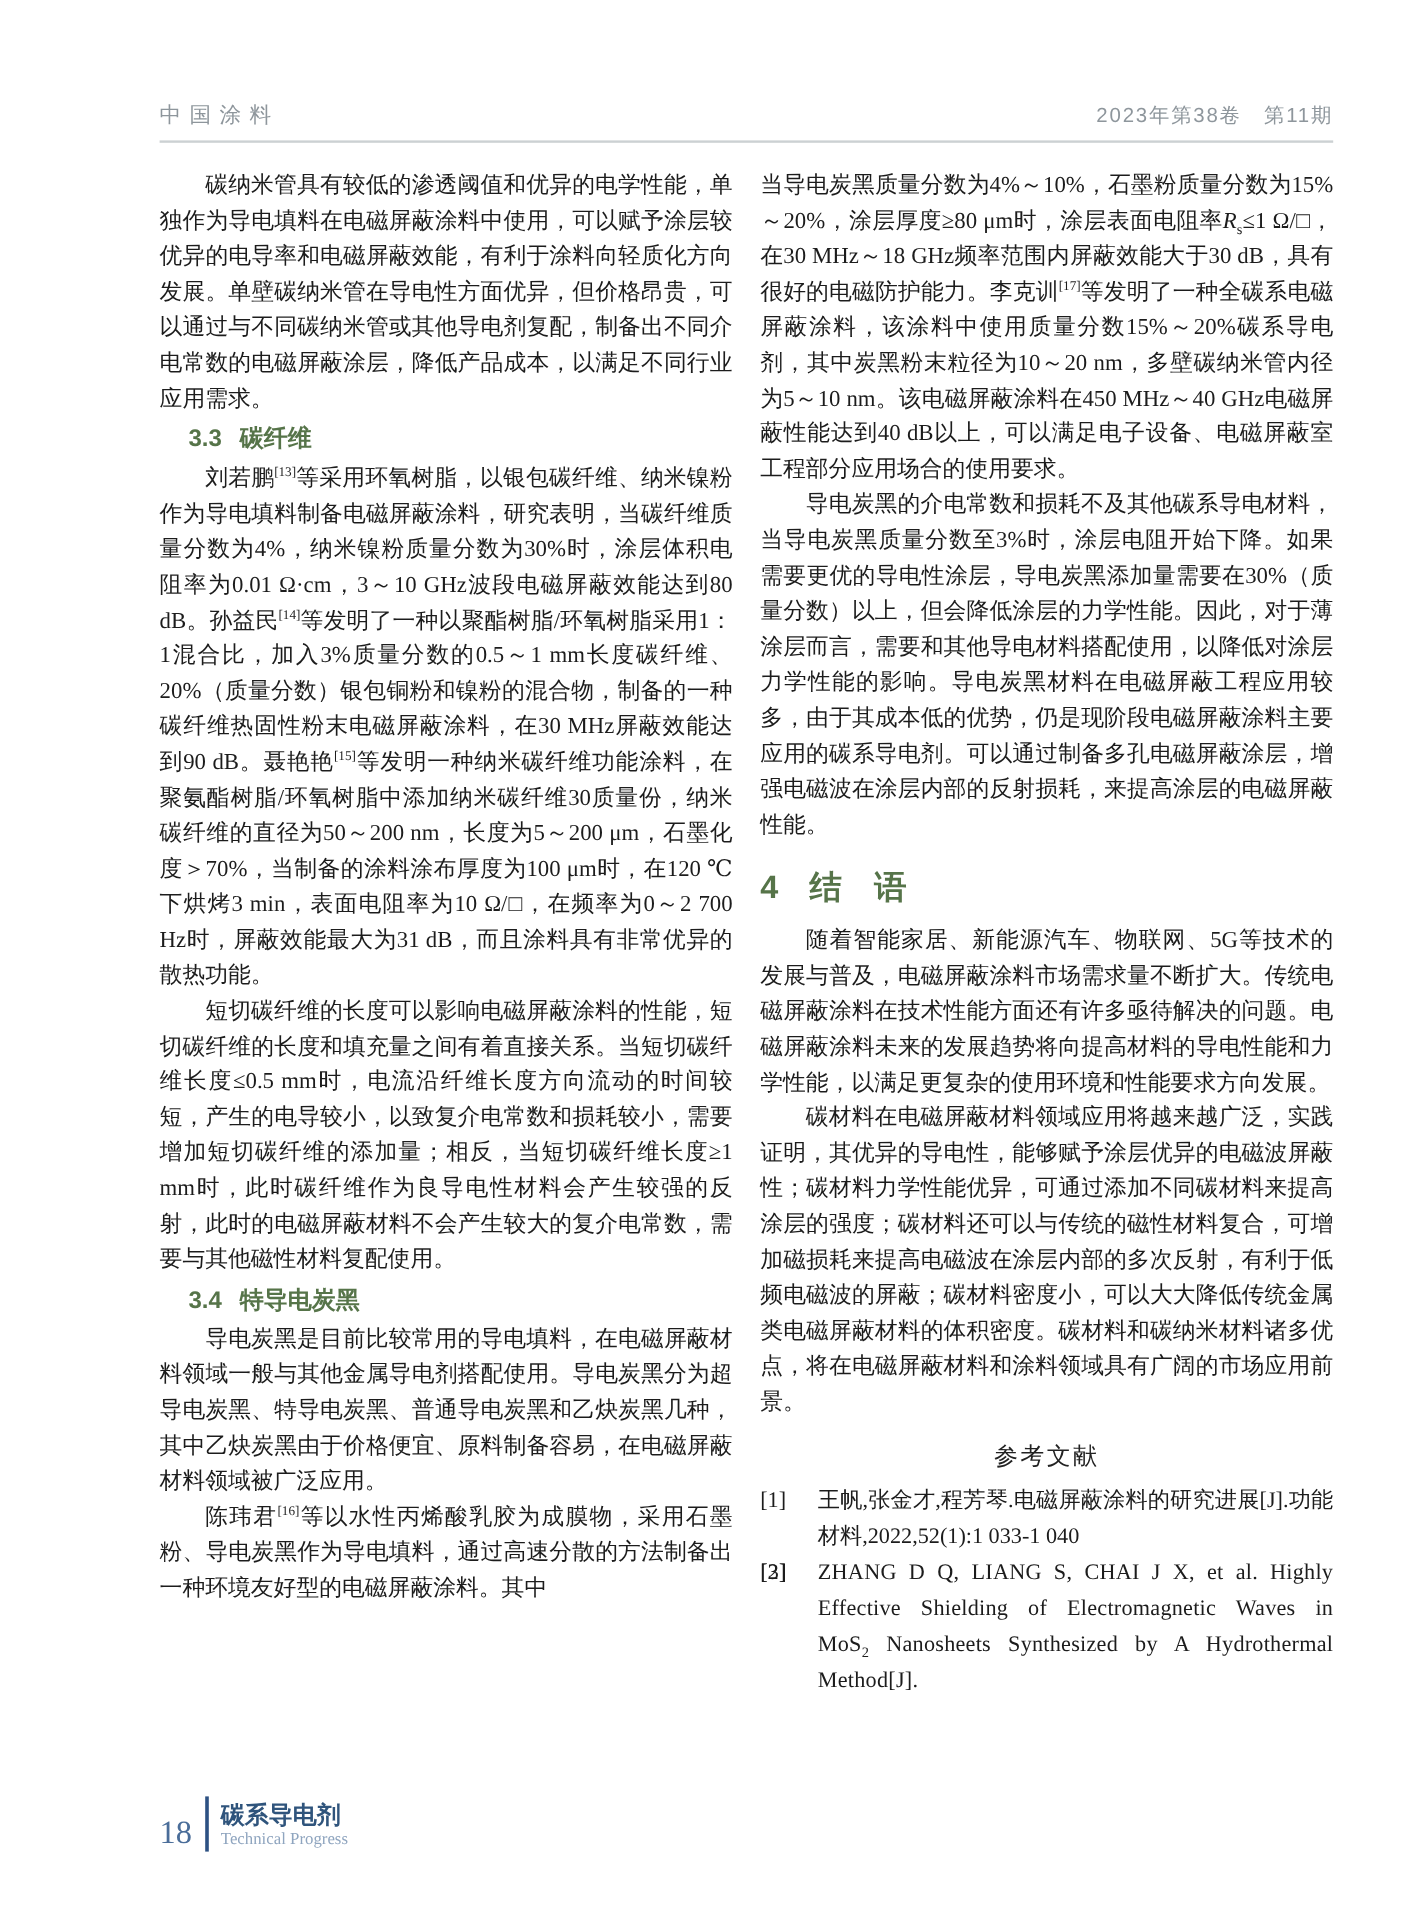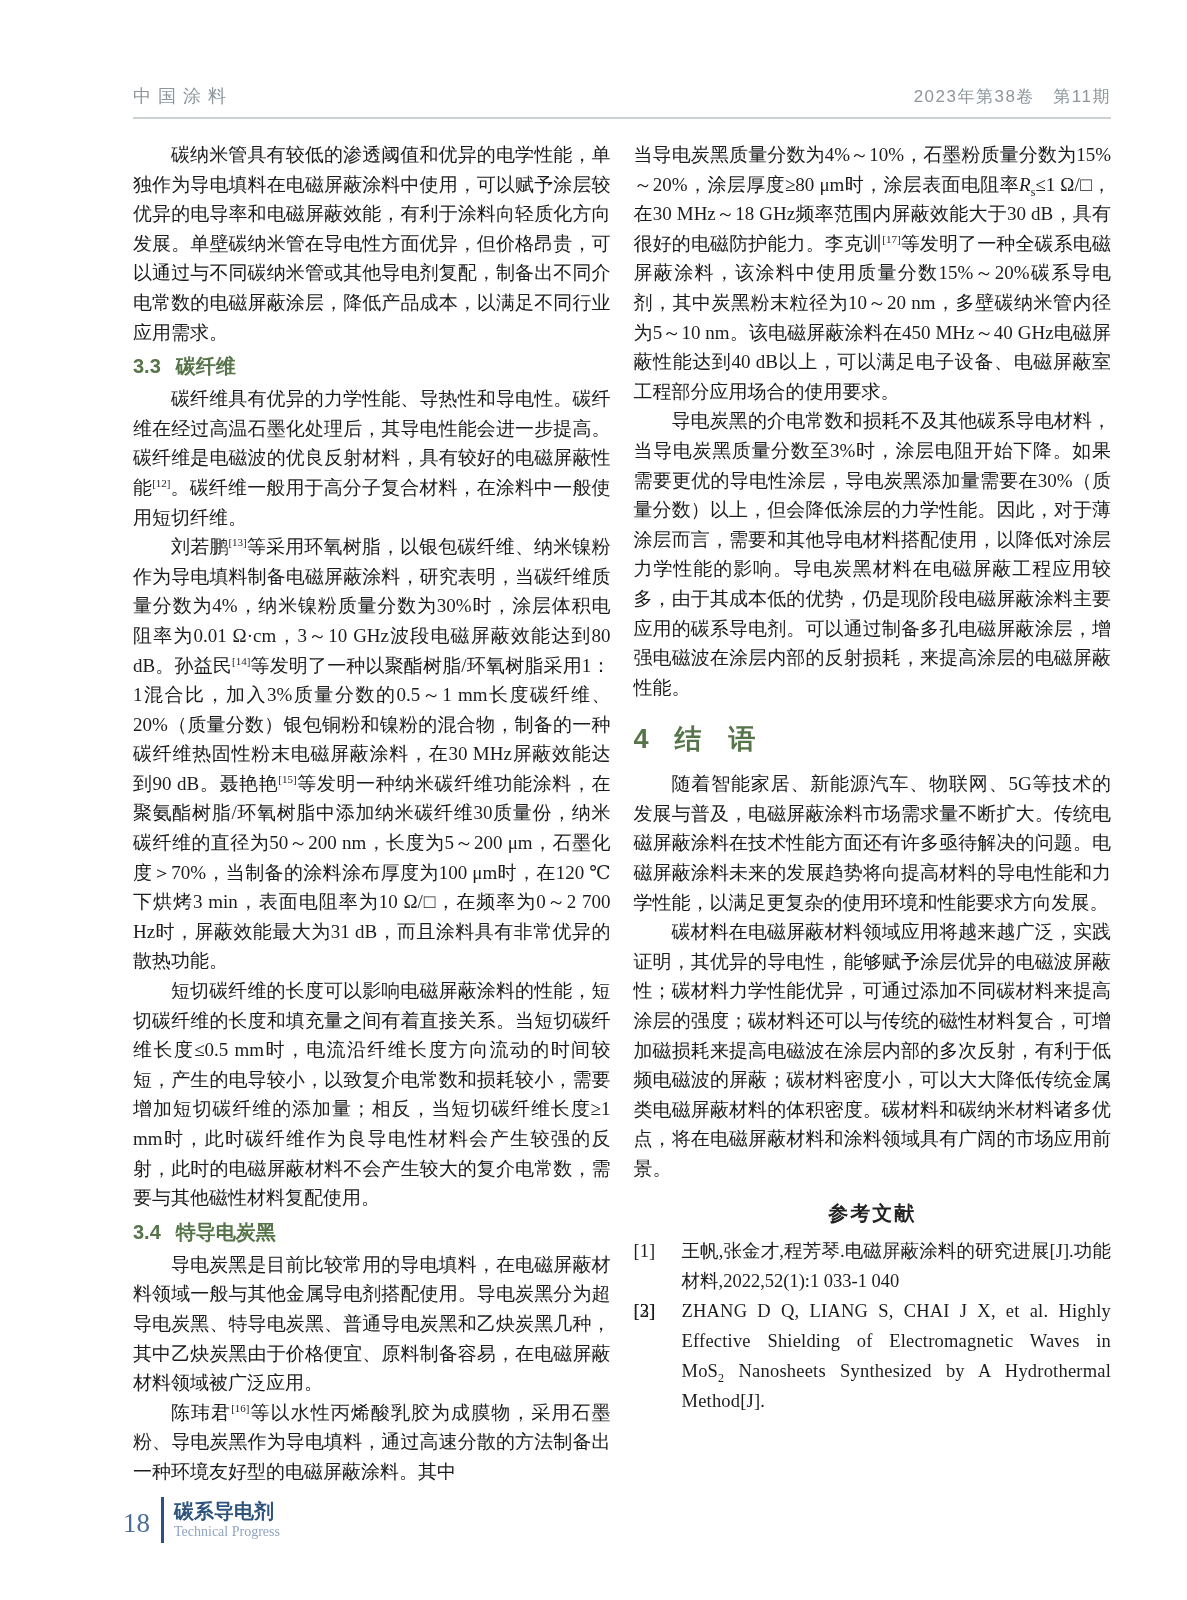--- a/index.html
+++ b/index.html
@@ -32,44 +32,44 @@
   }
   .col p.noindent { text-indent:0; }
   sup { font-size:11px; line-height:0; vertical-align:super; }
   sub { font-size:12px; line-height:0; vertical-align:sub; }
   
   h3.sub-heading {
     font-family:"Liberation Sans","DejaVu Sans",sans-serif;
     font-size:20px; font-weight:700; color:#567449;
     margin:4px 0 3px; line-height:30px;
   }
-  h3.sub-heading .num { margin-right:15px; }
+  h3.sub-heading .num { margin-right:15px;margin-left:24px; }
   h2.sec-heading {
     font-family:"Liberation Sans","DejaVu Sans",sans-serif;
     font-size:27px; font-weight:700; color:#567449;
     margin:20px 0 13px; line-height:34px;
   }
   h2.sec-heading .num { margin-right:26px; }
   
   .refs-title {
     font-family:"Liberation Sans","DejaVu Sans",sans-serif;
-    font-size:20px; font-weight:700; color:#222;
+    font-size:20px; font-weight:400; color:#222;
     text-align:center; letter-spacing:2px;
     margin:16px 0 9px;
   }
   .ref {
     position:relative; padding-left:48px;
     font-size:18.5px; line-height:30px; text-align:justify;
   }
   .ref .lbl { position:absolute; left:0; top:0; }
   .ref.en { word-spacing:2px; letter-spacing:0.2px; }
   
   .footer {
-    position:absolute; left:123px; top:1497px;
-    display:flex; align-items:center;
+    position:absolute; left:133px; top:1497px;
+    display:flex; align-items:flex-end;
   }
   .footer .pg {
     font-family:"Liberation Serif","DejaVu Serif",serif;
     font-size:27px; color:#4a6d99; margin-right:11px; margin-top:6px;
   }
   .footer .bar { width:3px; height:46px; background:#2d5183; margin-right:10px; }
   .footer .cn {
     font-family:"Liberation Sans","DejaVu Sans",sans-serif;
     font-size:20px; font-weight:700; color:#2f547c; line-height:24px;
   }
@@ -86,21 +86,20 @@
   <div class="hdr">
     <span class="journal">中国涂料</span>
     <span class="issue">2023年第38卷　第11期</span>
   </div>
 
   <div class="cols">
 
     <div class="col">
       <p>碳纳米管具有较低的渗透阈值和优异的电学性能，单独作为导电填料在电磁屏蔽涂料中使用，可以赋予涂层较优异的电导率和电磁屏蔽效能，有利于涂料向轻质化方向发展。单壁碳纳米管在导电性方面优异，但价格昂贵，可以通过与不同碳纳米管或其他导电剂复配，制备出不同介电常数的电磁屏蔽涂层，降低产品成本，以满足不同行业应用需求。</p>
       <h3 class="sub-heading"><span class="num">3.3</span><span>碳纤维</span></h3>
-      <p>碳纤维具有优异的力学性能、导热性和导电性。碳纤维在经过高温石墨化处理后，其导电性能会进一步提高。碳纤维是电磁波的优良反射材料，具有较好的电磁屏蔽性能<sup>[12]</sup>。碳纤维一般用于高分子复合材料，在涂料中一般使用短切纤维。</p>
       <p>刘若鹏<sup>[13]</sup>等采用环氧树脂，以银包碳纤维、纳米镍粉作为导电填料制备电磁屏蔽涂料，研究表明，当碳纤维质量分数为4%，纳米镍粉质量分数为30%时，涂层体积电阻率为0.01 Ω·cm，3～10 GHz波段电磁屏蔽效能达到80 dB。孙益民<sup>[14]</sup>等发明了一种以聚酯树脂/环氧树脂采用1：1混合比，加入3%质量分数的0.5～1 mm长度碳纤维、20%（质量分数）银包铜粉和镍粉的混合物，制备的一种碳纤维热固性粉末电磁屏蔽涂料，在30 MHz屏蔽效能达到90 dB。聂艳艳<sup>[15]</sup>等发明一种纳米碳纤维功能涂料，在聚氨酯树脂/环氧树脂中添加纳米碳纤维30质量份，纳米碳纤维的直径为50～200 nm，长度为5～200 μm，石墨化度＞70%，当制备的涂料涂布厚度为100 μm时，在120 ℃下烘烤3 min，表面电阻率为10 Ω/□，在频率为0～2 700 Hz时，屏蔽效能最大为31 dB，而且涂料具有非常优异的散热功能。</p>
       <p>短切碳纤维的长度可以影响电磁屏蔽涂料的性能，短切碳纤维的长度和填充量之间有着直接关系。当短切碳纤维长度≤0.5 mm时，电流沿纤维长度方向流动的时间较短，产生的电导较小，以致复介电常数和损耗较小，需要增加短切碳纤维的添加量；相反，当短切碳纤维长度≥1 mm时，此时碳纤维作为良导电性材料会产生较强的反射，此时的电磁屏蔽材料不会产生较大的复介电常数，需要与其他磁性材料复配使用。</p>
       <h3 class="sub-heading"><span class="num">3.4</span><span>特导电炭黑</span></h3>
       <p>导电炭黑是目前比较常用的导电填料，在电磁屏蔽材料领域一般与其他金属导电剂搭配使用。导电炭黑分为超导电炭黑、特导电炭黑、普通导电炭黑和乙炔炭黑几种，其中乙炔炭黑由于价格便宜、原料制备容易，在电磁屏蔽材料领域被广泛应用。</p>
       <p>陈玮君<sup>[16]</sup>等以水性丙烯酸乳胶为成膜物，采用石墨粉、导电炭黑作为导电填料，通过高速分散的方法制备出一种环境友好型的电磁屏蔽涂料。其中</p>
     </div>
 
     <div class="col">
       <p class="noindent">当导电炭黑质量分数为4%～10%，石墨粉质量分数为15%～20%，涂层厚度≥80 μm时，涂层表面电阻率<i>R</i><sub>s</sub>≤1 Ω/□，在30 MHz～18 GHz频率范围内屏蔽效能大于30 dB，具有很好的电磁防护能力。李克训<sup>[17]</sup>等发明了一种全碳系电磁屏蔽涂料，该涂料中使用质量分数15%～20%碳系导电剂，其中炭黑粉末粒径为10～20 nm，多壁碳纳米管内径为5～10 nm。该电磁屏蔽涂料在450 MHz～40 GHz电磁屏蔽性能达到40 dB以上，可以满足电子设备、电磁屏蔽室工程部分应用场合的使用要求。</p>
       <p>导电炭黑的介电常数和损耗不及其他碳系导电材料，当导电炭黑质量分数至3%时，涂层电阻开始下降。如果需要更优的导电性涂层，导电炭黑添加量需要在30%（质量分数）以上，但会降低涂层的力学性能。因此，对于薄涂层而言，需要和其他导电材料搭配使用，以降低对涂层力学性能的影响。导电炭黑材料在电磁屏蔽工程应用较多，由于其成本低的优势，仍是现阶段电磁屏蔽涂料主要应用的碳系导电剂。可以通过制备多孔电磁屏蔽涂层，增强电磁波在涂层内部的反射损耗，来提高涂层的电磁屏蔽性能。</p>

